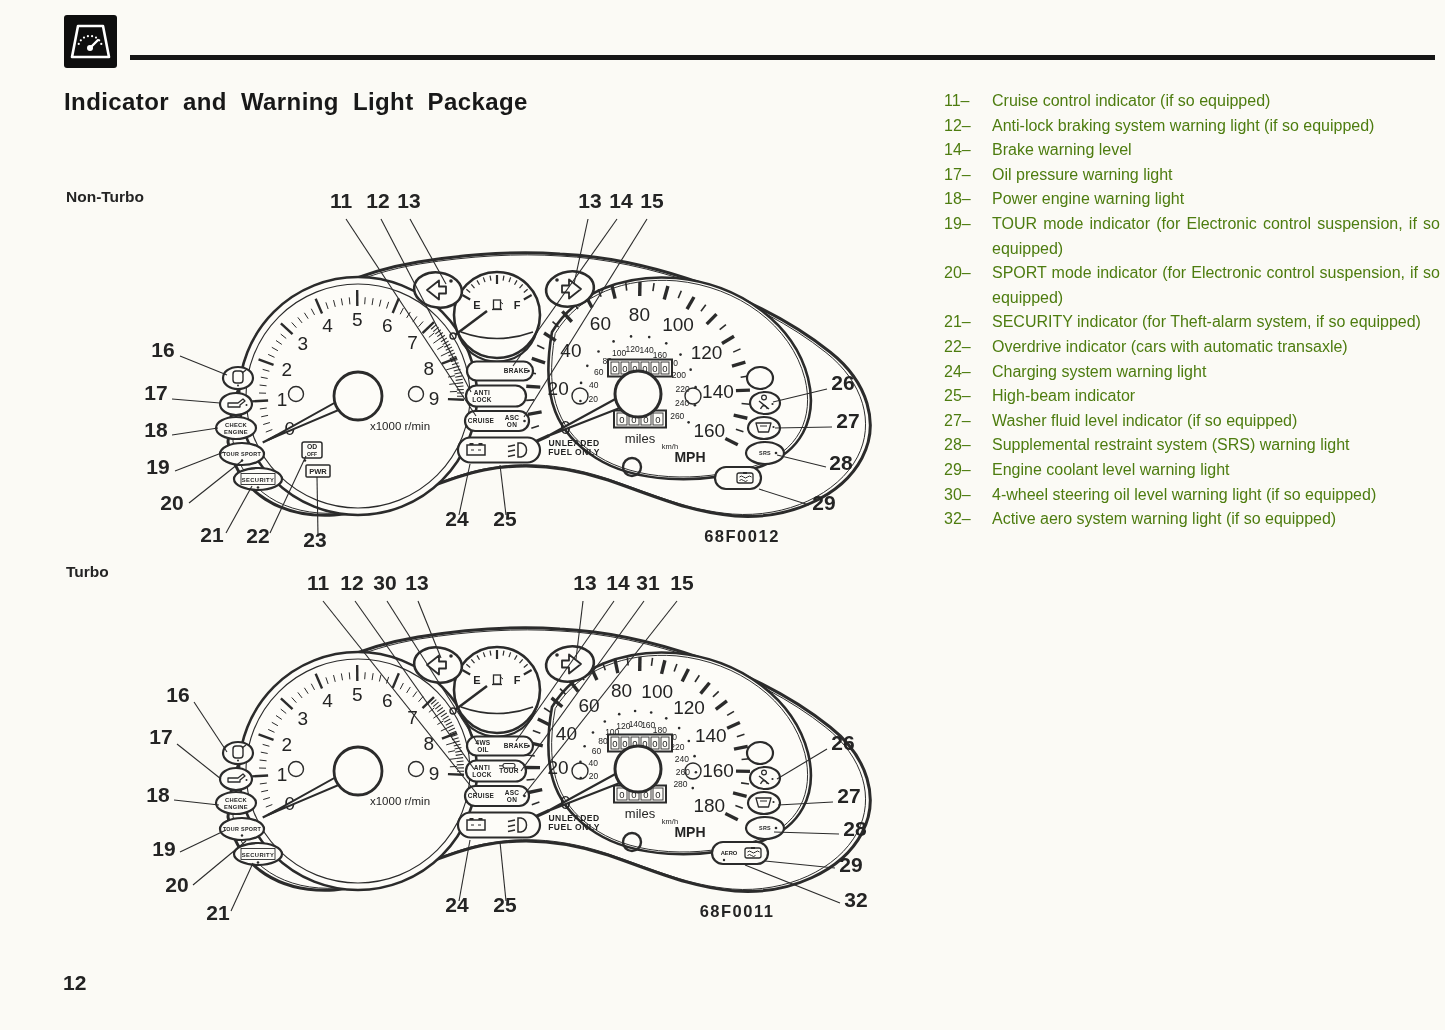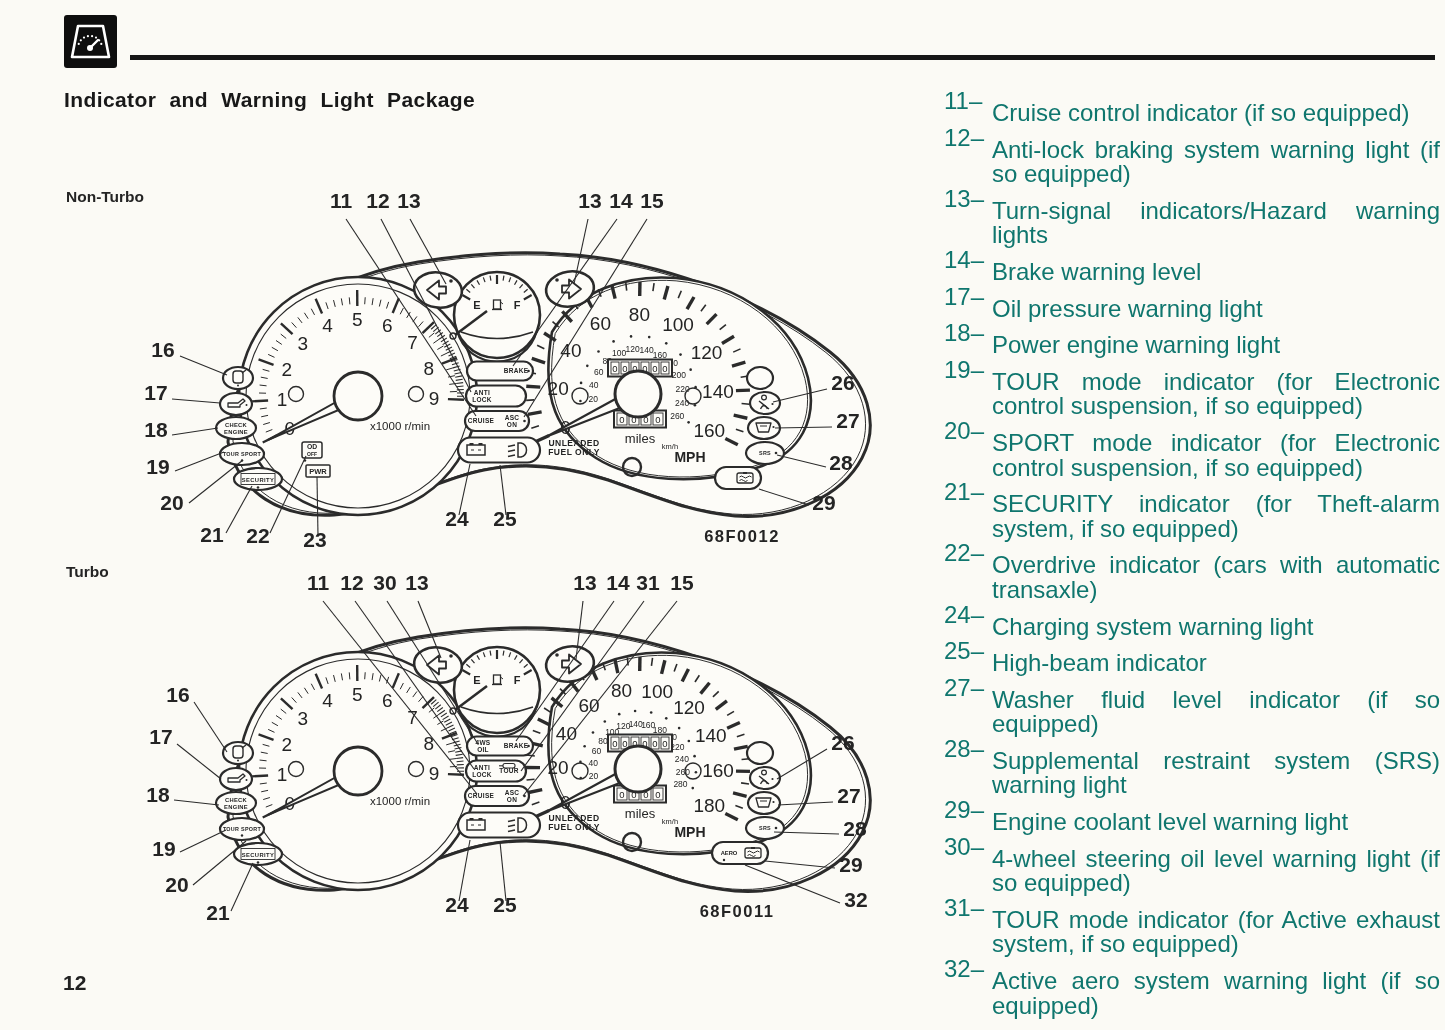--- a/index.html
+++ b/index.html
@@ -1,28 +1,28 @@
 <!DOCTYPE html>
 <html><head>
 <meta charset="utf-8">
 <style>
   html,body{margin:0;padding:0;background:#e8e6e0;}
   .page{position:relative;width:1445px;height:1030px;background:#fbfaf5;
         font-family:"Liberation Sans",sans-serif;color:#1c1c1c;overflow:hidden;}
   .header-icon{position:absolute;left:64px;top:15px;width:53px;height:53px;
         background:#0e0e0e;border-radius:3px;}
   .header-rule{position:absolute;left:130px;top:55px;width:1305px;height:5px;background:#161616;}
-  .title{position:absolute;left:64px;top:88px;font-size:21px;font-weight:bold;
+  .title{position:absolute;left:64px;top:88px;font-size:24px;font-weight:bold;
         letter-spacing:.4px;word-spacing:7px;color:#181818;}
   #diagram{position:absolute;left:0;top:0;}
-  .legend{position:absolute;left:944px;top:89px;width:496px;font-size:24px;
-        line-height:24.6px;color:#0f766e;}
+  .legend{position:absolute;left:944px;top:89px;width:496px;font-size:16px;
+        line-height:24.6px;color:#4d7c0f;}
   .legend-item{display:flex;}
   .legend-num{flex:0 0 48px;}
-  .legend-text{flex:1;text-align:justify;margin-top:12px;}
+  .legend-text{flex:1;text-align:justify;}
   .page-number{position:absolute;left:63px;top:971px;font-size:21px;font-weight:bold;color:#222;}
   svg text{font-family:"Liberation Sans",sans-serif;fill:#242424;}
 </style>
 </head>
 <body>
 
 <div class="page">
 
   <div class="header-icon">
     <svg width="53" height="53" viewBox="0 0 53 53">
@@ -819,24 +819,20 @@
   <div class="legend" id="legend">
       <div class="legend-item">
         <span class="legend-num">11–</span>
         <span class="legend-text">Cruise control indicator (if so equipped)</span>
       </div>
       <div class="legend-item">
         <span class="legend-num">12–</span>
         <span class="legend-text">Anti-lock braking system warning light (if so equipped)</span>
       </div>
       <div class="legend-item">
-        <span class="legend-num">13–</span>
-        <span class="legend-text">Turn-signal indicators/Hazard warning lights</span>
-      </div>
-      <div class="legend-item">
         <span class="legend-num">14–</span>
         <span class="legend-text">Brake warning level</span>
       </div>
       <div class="legend-item">
         <span class="legend-num">17–</span>
         <span class="legend-text">Oil pressure warning light</span>
       </div>
       <div class="legend-item">
         <span class="legend-num">18–</span>
         <span class="legend-text">Power engine warning light</span>
@@ -873,24 +869,20 @@
         <span class="legend-num">28–</span>
         <span class="legend-text">Supplemental restraint system (SRS) warning light</span>
       </div>
       <div class="legend-item">
         <span class="legend-num">29–</span>
         <span class="legend-text">Engine coolant level warning light</span>
       </div>
       <div class="legend-item">
         <span class="legend-num">30–</span>
         <span class="legend-text">4-wheel steering oil level warning light (if so equipped)</span>
-      </div>
-      <div class="legend-item">
-        <span class="legend-num">31–</span>
-        <span class="legend-text">TOUR mode indicator (for Active exhaust system, if so equipped)</span>
       </div>
       <div class="legend-item">
         <span class="legend-num">32–</span>
         <span class="legend-text">Active aero system warning light (if so equipped)</span>
       </div>
     </div>
 
   <div class="page-number">12</div>
 </div>
 

